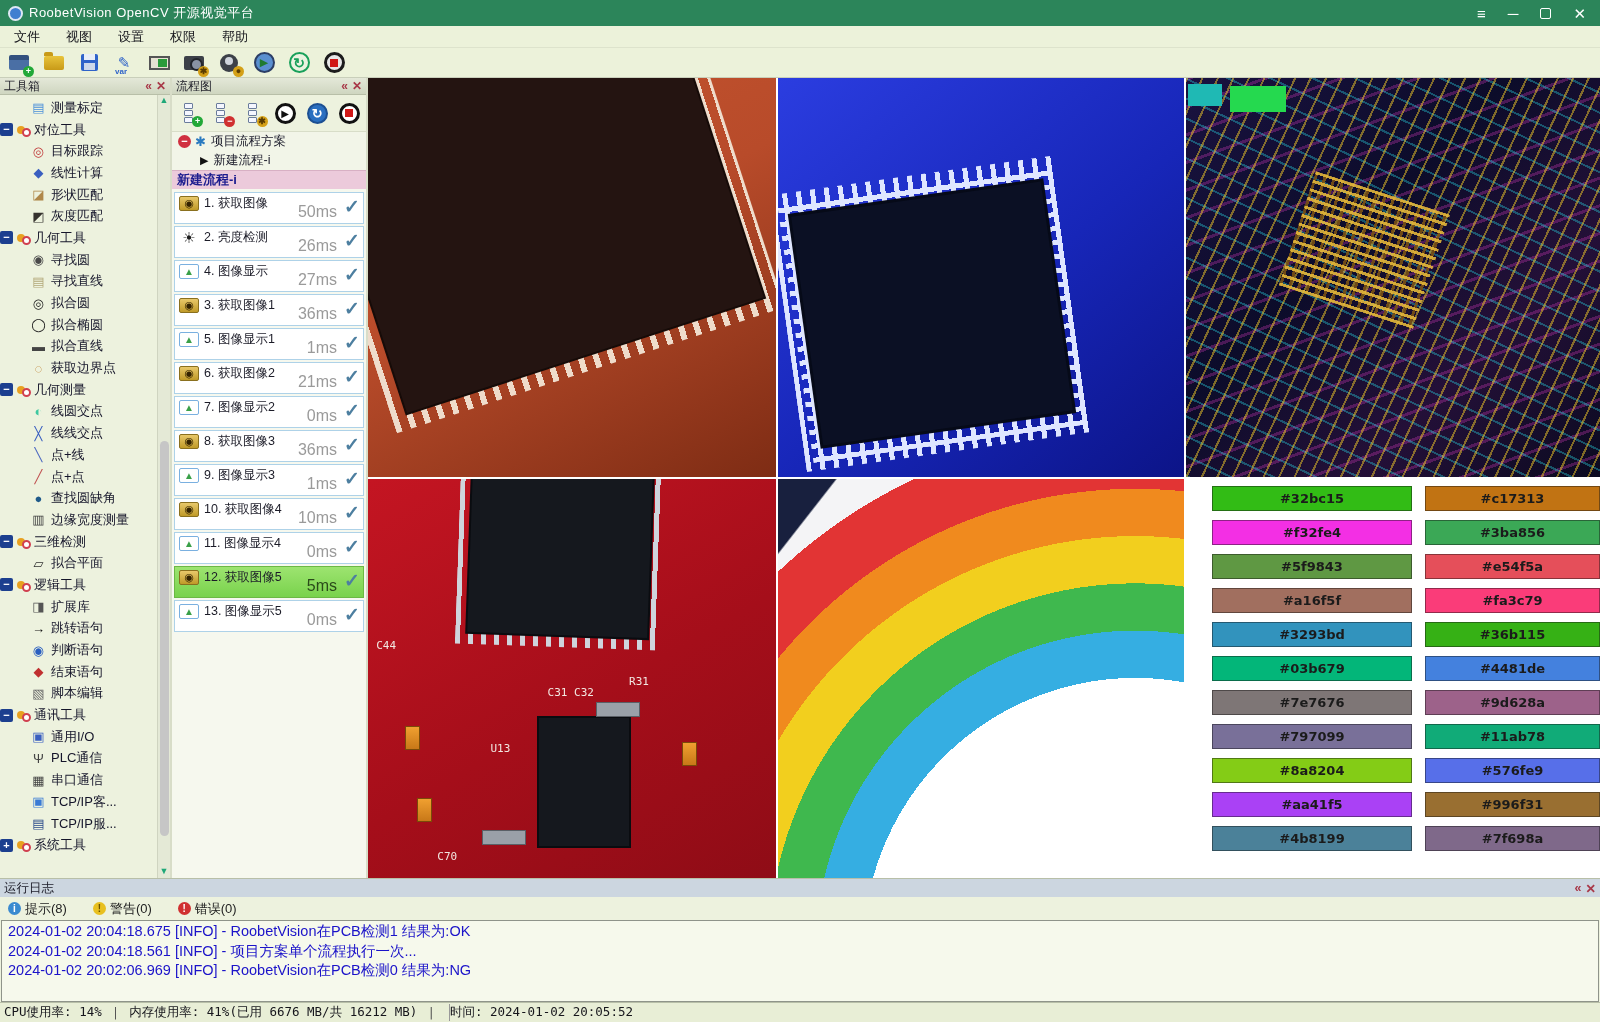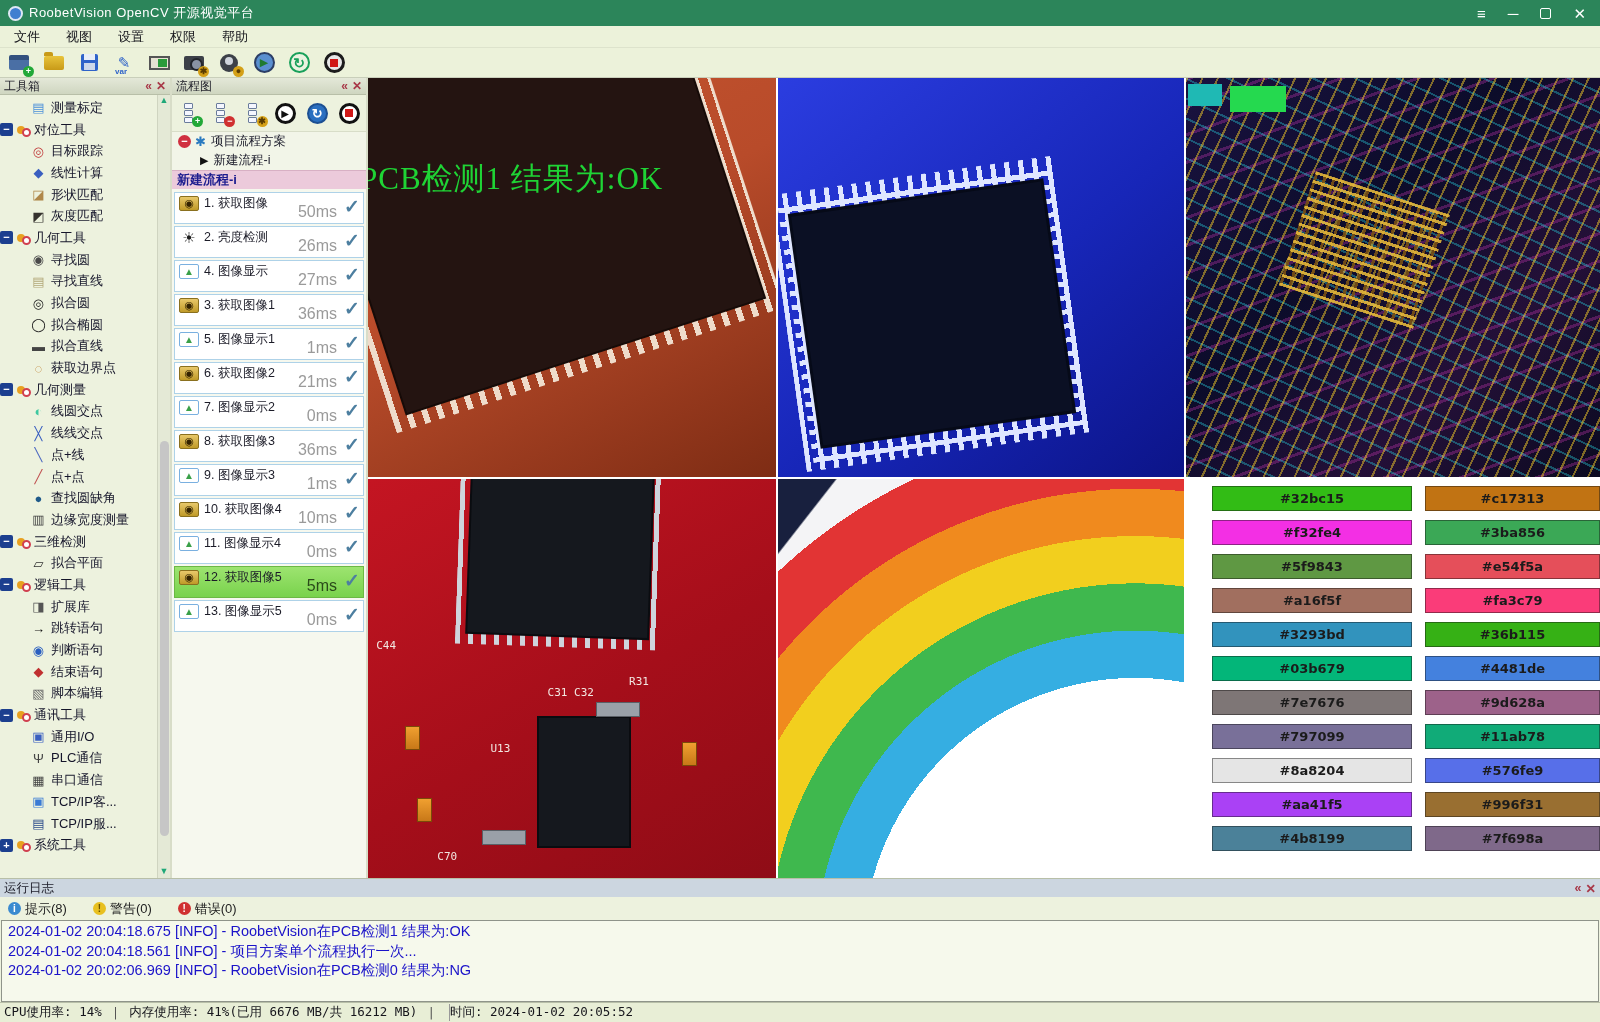--- a/index.html
+++ b/index.html
@@ -593,21 +593,20 @@
           <span class="ms">0ms</span>
           <span class="chk">✓</span>
         </div>
       </div>
   </div>
 
   <div class="viewgrid">
     <div class="cell pcb-orange">
       <div class="pins"></div>
         <div class="chip"></div>
-      <div class="overlay-result">PCB检测1 结果为:OK</div>
     </div>
     <div class="cell pcb-blue">
       <div class="pins"></div>
         <div class="pins2"></div>
         <div class="chip"></div>
     </div>
     <div class="cell circuit">
       <div class="blk1"></div>
         <div class="blk2"></div>
         <div class="padgrid"></div>
@@ -639,21 +638,21 @@
           <div class="sw-bar" style="background: rgb(161, 111, 95);">#a16f5f</div>
           <div class="sw-bar" style="background: rgb(250, 60, 121);">#fa3c79</div>
           <div class="sw-bar" style="background: rgb(50, 147, 189);">#3293bd</div>
           <div class="sw-bar" style="background: rgb(54, 177, 21);">#36b115</div>
           <div class="sw-bar" style="background: rgb(3, 182, 121);">#03b679</div>
           <div class="sw-bar" style="background: rgb(68, 129, 222);">#4481de</div>
           <div class="sw-bar" style="background: rgb(126, 118, 118);">#7e7676</div>
           <div class="sw-bar" style="background: rgb(157, 98, 138);">#9d628a</div>
           <div class="sw-bar" style="background: rgb(121, 112, 153);">#797099</div>
           <div class="sw-bar" style="background: rgb(17, 171, 120);">#11ab78</div>
-          <div class="sw-bar" style="background: #e5e5e5;">#8a8204</div>
+          <div class="sw-bar" style="background: #84cc16;">#8a8204</div>
           <div class="sw-bar" style="background: rgb(87, 111, 233);">#576fe9</div>
           <div class="sw-bar" style="background: rgb(170, 65, 245);">#aa41f5</div>
           <div class="sw-bar" style="background: rgb(153, 111, 49);">#996f31</div>
           <div class="sw-bar" style="background: rgb(75, 129, 153);">#4b8199</div>
           <div class="sw-bar" style="background: rgb(127, 105, 138);">#7f698a</div>
         </div>
     </div>
   </div>
 </div>
 

